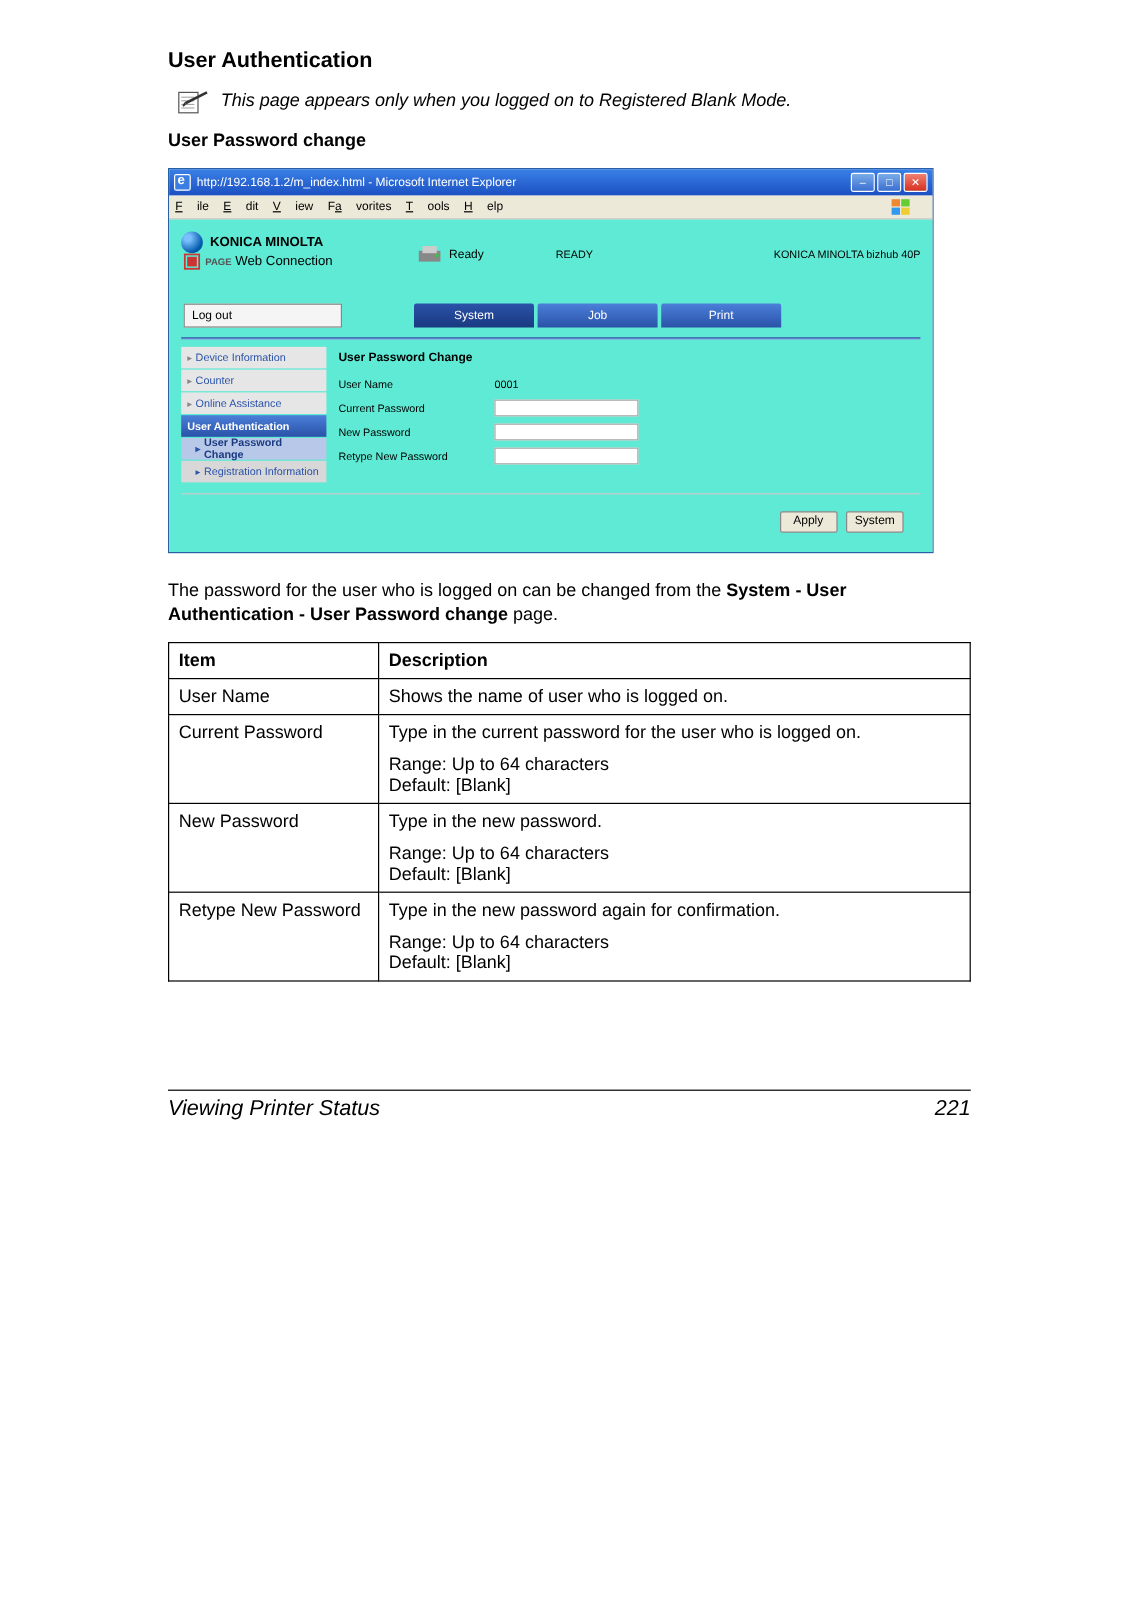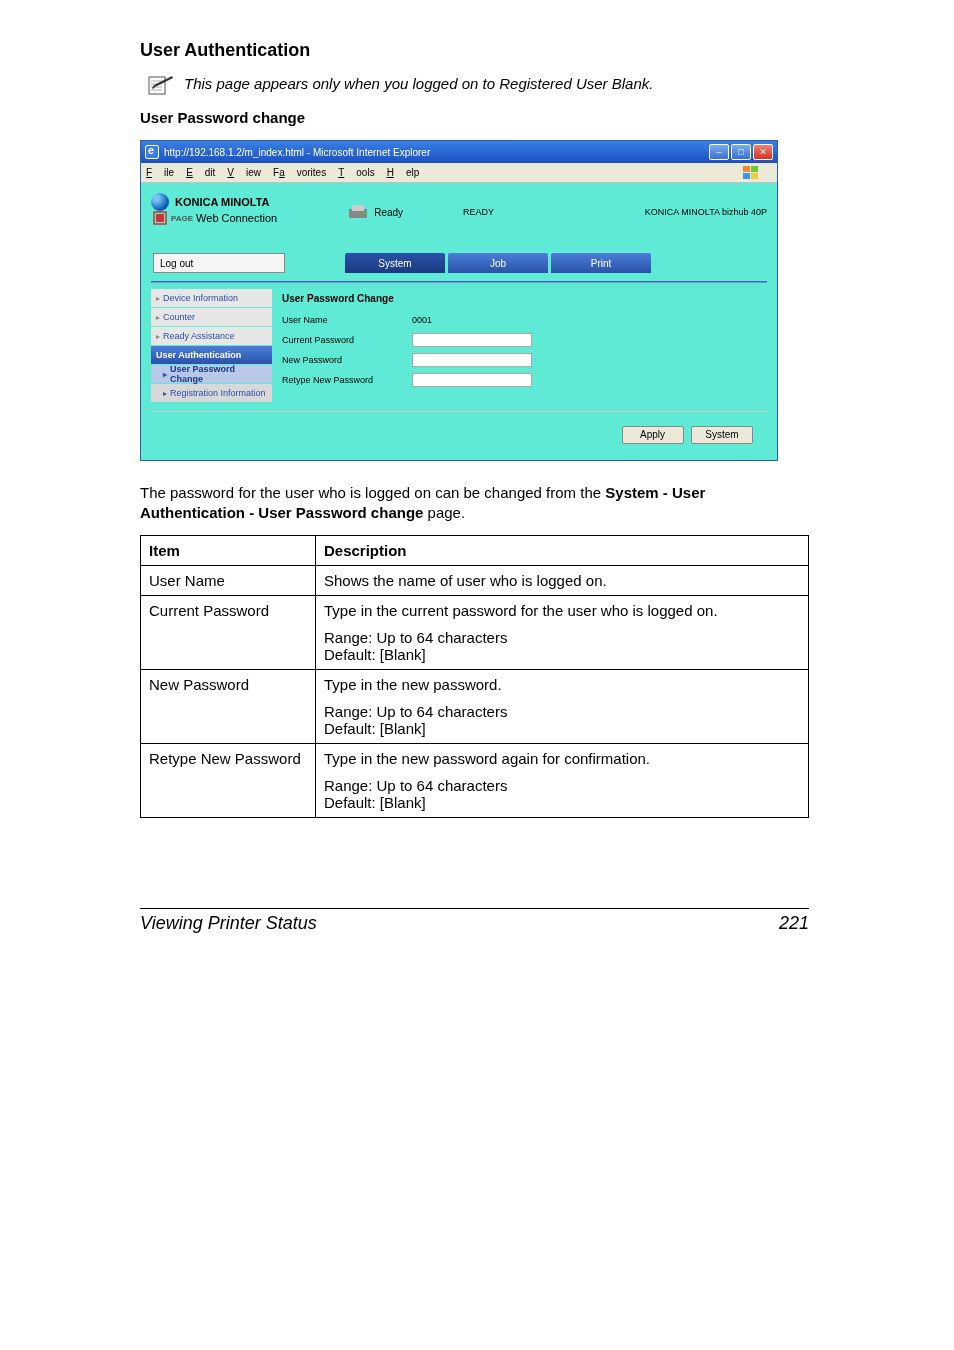--- a/index.html
+++ b/index.html
@@ -218,21 +218,21 @@
     .form-input {
       width: 120px; height: 14px;
       border: 1px solid #aaa;
       font-size: 9px;
     }
     .btn-row {
       text-align: right;
       padding: 12px 14px 4px 0;
     }
     .btn {
-      width: 62px; height: 18px;
+      width: 48px; height: 18px;
       font-size: 10px;
       border: 1px solid #888;
       background: #ece9d8;
       border-radius: 2px;
       margin-left: 3px;
     }
     .desc-text {
       font-size: 15px;
       line-height: 1.35;
       margin-bottom: 12px;
@@ -274,21 +274,21 @@
     <svg viewBox="0 0 26 22">
       <rect x="1" y="4" width="16" height="17" fill="#fff" stroke="#555" stroke-width="1"></rect>
       <line x1="3" y1="8" x2="14" y2="8" stroke="#999" stroke-width="0.8"></line>
       <line x1="3" y1="11" x2="14" y2="11" stroke="#999" stroke-width="0.8"></line>
       <line x1="3" y1="14" x2="14" y2="14" stroke="#999" stroke-width="0.8"></line>
       <line x1="3" y1="17" x2="14" y2="17" stroke="#999" stroke-width="0.8"></line>
       <path d="M 7 14 L 25 5 L 24 3 L 6 12 Z" fill="#333"></path>
       <path d="M 5 16 L 7 14 L 6 12 L 4 15 Z" fill="#333"></path>
     </svg>
   </span>
-  <div class="note-text">This page appears only when you logged on to Registered User Blank.</div>
+  <div class="note-text">This page appears only when you logged on to Registered Blank Mode.</div>
 </div>
 
 <div class="sub-title">User Password change</div>
 
 <div class="browser-window">
   <div class="titlebar">
     <span class="titlebar-icon"></span>
     <span>http://192.168.1.2/m_index.html - Microsoft Internet Explorer</span>
     <span class="titlebar-spacer"></span>
     <span class="win-btn">–</span>
@@ -348,21 +348,21 @@
         <div class="tab">Print</div>
       </div>
     </div>
 
     <div style="height:2px;background:linear-gradient(to bottom,#2a52a8,#88a8e0);margin-bottom:6px;"></div>
 
     <div class="main-layout">
       <div class="left-nav">
         <div class="nav-item nav-gray">Device Information</div>
         <div class="nav-item nav-gray">Counter</div>
-        <div class="nav-item nav-gray">Ready Assistance</div>
+        <div class="nav-item nav-gray">Online Assistance</div>
         <div class="nav-item nav-section">User Authentication</div>
         <div class="nav-item nav-sub active">User Password Change</div>
         <div class="nav-item nav-sub">Registration Information</div>
       </div>
       <div class="form-area">
         <div class="form-title">User Password Change</div>
         <div class="form-row">
           <div class="form-label">User Name</div>
           <div class="form-val">0001</div>
         </div>

